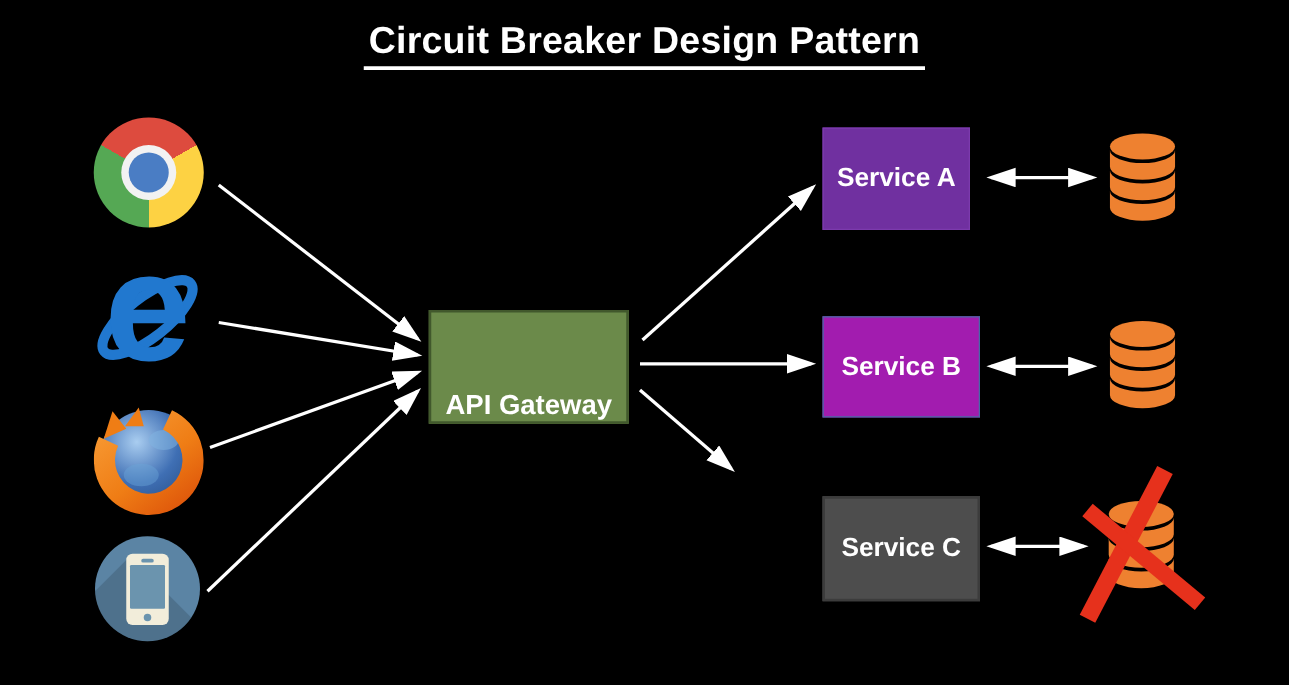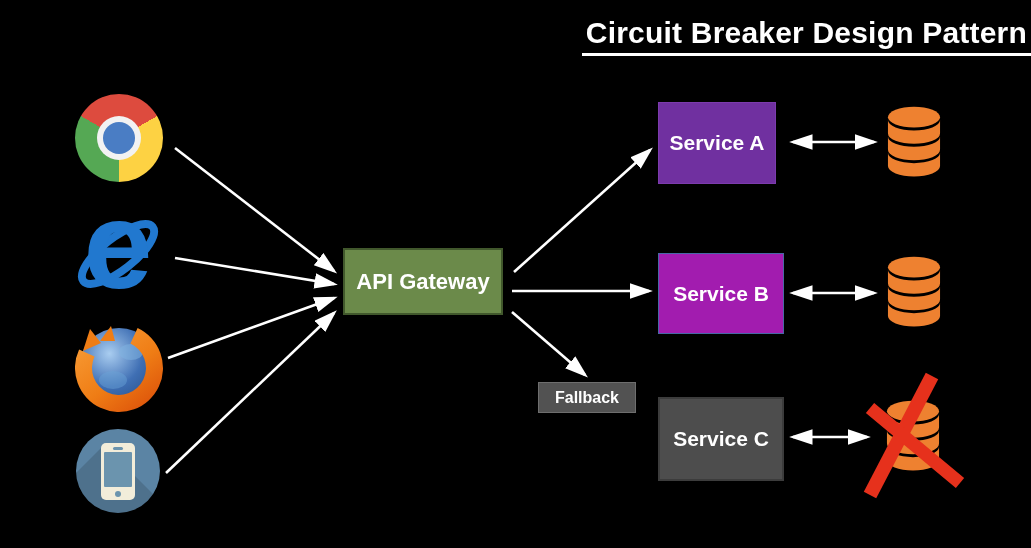--- a/index.html
+++ b/index.html
@@ -1,25 +1,25 @@
 <!DOCTYPE html>
 <html><head>
 <meta charset="utf-8">
 <style>
   html,body{margin:0;padding:0;background:#000;}
   #stage{position:relative;width:1031px;height:548px;background:#000;overflow:hidden;
          font-family:"Liberation Sans",sans-serif;}
   
-  #title-wrap{position:absolute;top:16px;left:0;width:100%;text-align:right;}
+  #title-wrap{position:absolute;top:16px;left:0;width:100%;text-align:center;}
   #title{display:inline-block;color:#fff;font-size:30px;font-weight:bold;
          border-bottom:3px solid #fff;padding:0 4px 3px 4px;letter-spacing:.2px;}
   
   .box{position:absolute;display:flex;align-items:center;justify-content:center;
        color:#fff;font-weight:bold;box-sizing:border-box;}
-  #gateway{left:343px;top:248px;width:160px;height:67px;font-size:22px;border:2px solid #41582c;}
+  #gateway{left:343px;top:248px;width:160px;height:91px;font-size:22px;border:2px solid #41582c;align-items:flex-end;}
   #service-a{left:658px;top:102px;width:118px;height:82px;font-size:21px;border:1px solid #7c3bad;}
   #service-b{left:658px;top:253px;width:126px;height:81px;font-size:21px;border:1px solid #4868a6;}
   #service-c{left:658px;top:397px;width:126px;height:84px;font-size:21px;border:2px solid #3c3c3c;}
   #fallback{left:538px;top:382px;width:98px;height:31px;font-size:16px;border:1px solid #6e6e6e;}
   
   #arrows{position:absolute;left:0;top:0;width:1031px;height:548px;pointer-events:none;}
   
   .client{position:absolute;}
   
   .chrome{width:88px;height:88px;position:relative;}
@@ -91,23 +91,20 @@
         <div class="phone-screen"></div>
         <div class="phone-home"></div>
       </div>
     </div>
   </div>
 
   <div id="gateway" class="box" style="background: rgb(107, 138, 74);">
     <span>API Gateway</span>
   </div>
 
-  <div id="fallback" class="box" style="background: rgb(82, 82, 82);">
-    <span>Fallback</span>
-  </div>
 
   <div id="service-a" class="box" style="background: rgb(112, 48, 160);">
     <span>Service A</span>
   </div>
 
   <div id="service-b" class="box" style="background: #a21caf;">
     <span>Service B</span>
   </div>
 
   <div id="service-c" class="box" style="background: rgb(77, 77, 77);">

